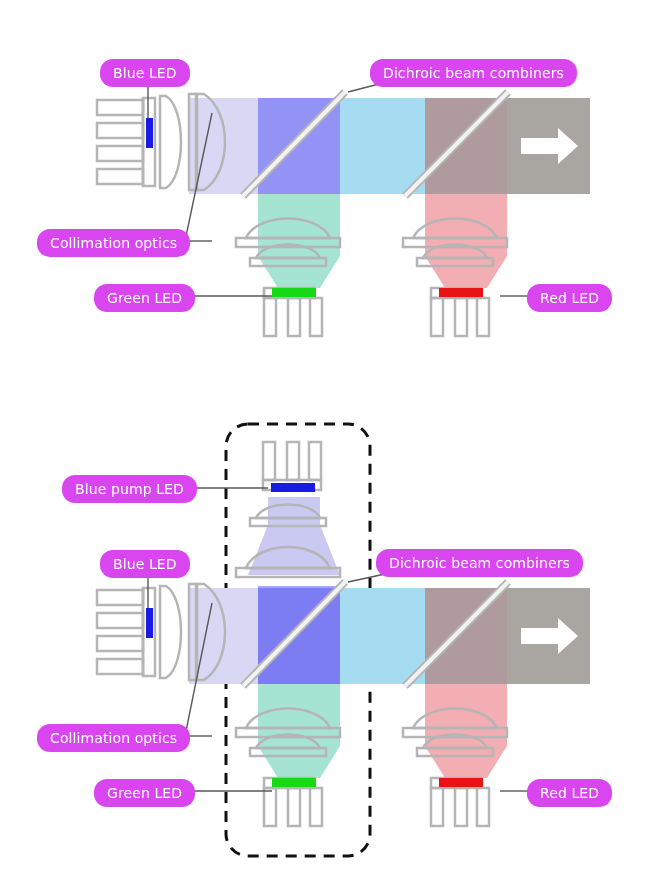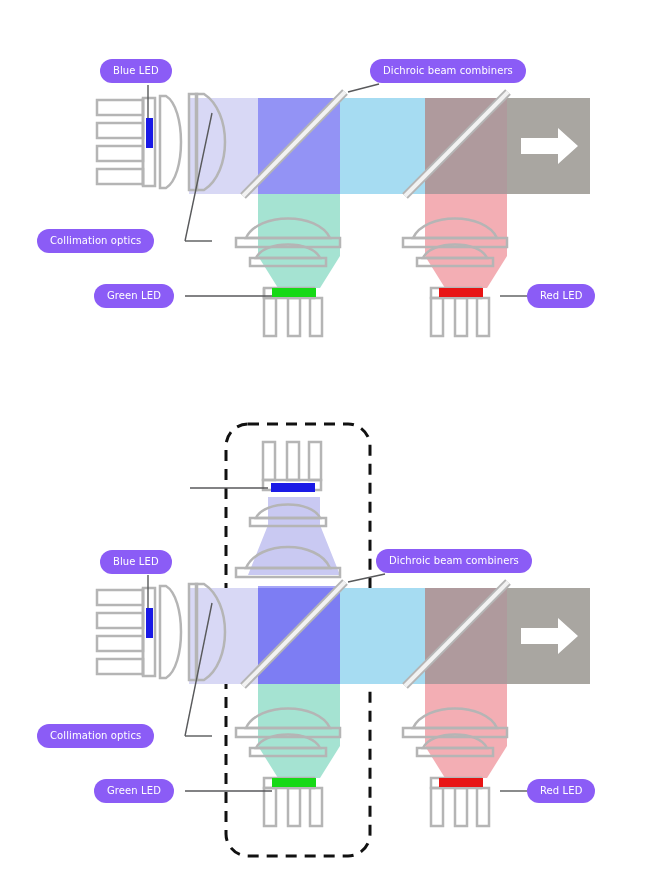--- a/index.html
+++ b/index.html
@@ -23,24 +23,24 @@
   }
   svg.diagram {
     position: absolute;
     left: 0;
     top: 0;
     width: 660px;
     height: 892px;
   }
   .callout {
     position: absolute;
-    background: #8b5cf6;
+    background: #d946ef;
     color: #ffffff;
     border-radius: 13px;
-    font-size: 10px;
+    font-size: 14px;
     line-height: 1;
     padding: 7px 13px;
     white-space: nowrap;
     box-sizing: border-box;
     letter-spacing: 0.1px;
   }
 </style>
 </head>
 <body>
 
@@ -257,20 +257,21 @@
   <div class="callout" style="left:100px; top:59px;">Blue LED</div>
 
   <div class="callout" style="left:370px; top:59px;">Dichroic beam combiners</div>
 
   <div class="callout" style="left:37px; top:229px;">Collimation optics</div>
 
   <div class="callout" style="left:94px; top:284px;">Green LED</div>
 
   <div class="callout" style="left:527px; top:284px;">Red LED</div>
 
+  <div class="callout" style="left:62px; top:475px;">Blue pump LED</div>
 
   <div class="callout" style="left:100px; top:550px;">Blue LED</div>
 
   <div class="callout" style="left:376px; top:549px;">Dichroic beam combiners</div>
 
   <div class="callout" style="left:37px; top:724px;">Collimation optics</div>
 
   <div class="callout" style="left:94px; top:779px;">Green LED</div>
 
   <div class="callout" style="left:527px; top:779px;">Red LED</div>

